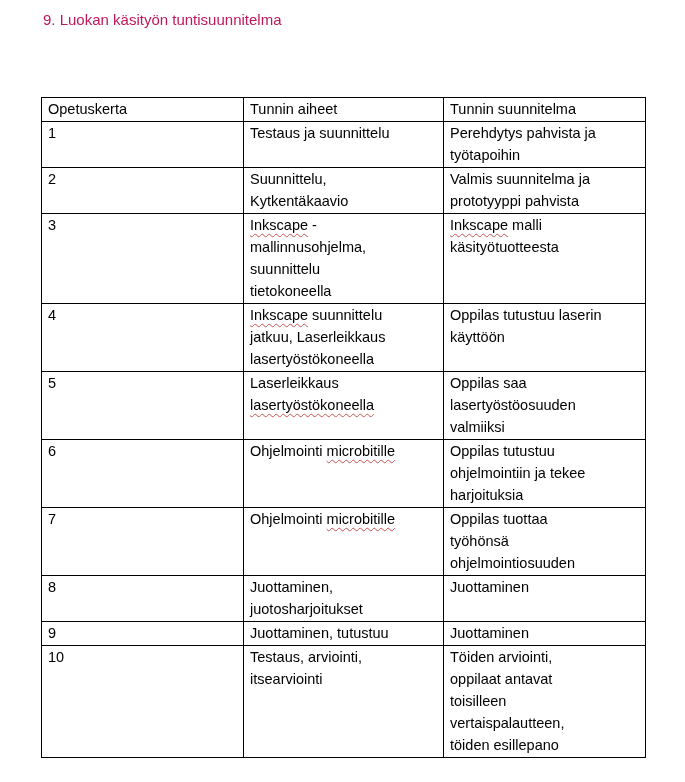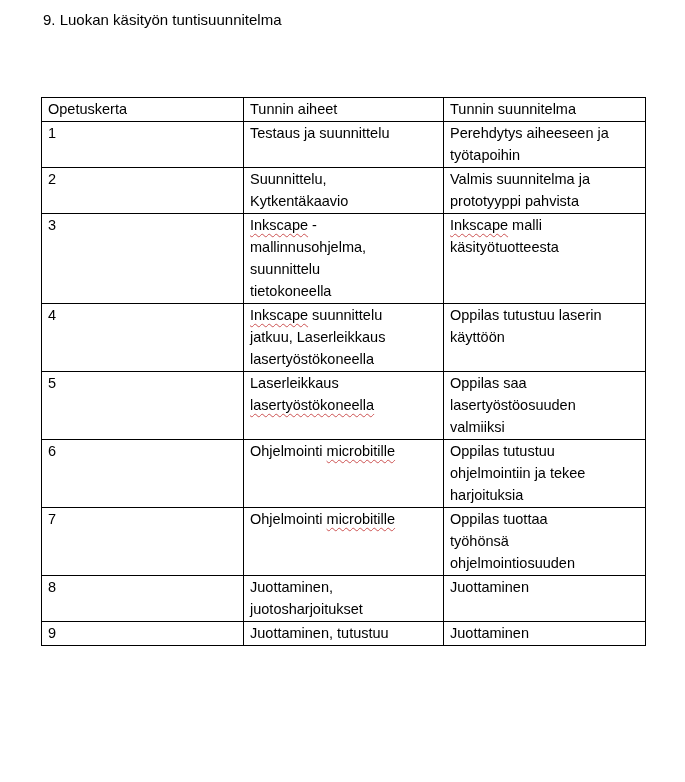--- a/index.html
+++ b/index.html
@@ -14,21 +14,21 @@
     overflow: hidden;
     font-family: "Liberation Sans", "DejaVu Sans", sans-serif;
     color: #000000;
   }
   .doc-title {
     position: absolute;
     left: 43px;
     top: 10px;
     font-size: 15px;
     line-height: 20px;
-    color: #000000;
+    color: #be185d;
   }
   table.lesson-table {
     position: absolute;
     left: 41px;
     top: 97px;
     width: 604px;
     border-collapse: collapse;
     table-layout: fixed;
   }
   table.lesson-table th,
@@ -71,21 +71,21 @@
     <tr>
       <th>Opetuskerta</th>
       <th>Tunnin aiheet</th>
       <th>Tunnin suunnitelma</th>
     </tr>
   </thead>
   <tbody>
       <tr>
         <td><span>1</span></td>
         <td><span>Testaus ja suunnittelu</span></td>
-        <td><span>Perehdytys aiheeseen ja
+        <td><span>Perehdytys pahvista ja
 työtapoihin</span></td>
       </tr>
       <tr>
         <td><span>2</span></td>
         <td><span>Suunnittelu,
 Kytkentäkaavio</span></td>
         <td><span>Valmis suunnitelma ja
 prototyyppi pahvista</span></td>
       </tr>
       <tr>
@@ -131,14 +131,24 @@
         <td><span>8</span></td>
         <td><span>Juottaminen,
 juotosharjoitukset</span></td>
         <td><span>Juottaminen</span></td>
       </tr>
       <tr>
         <td><span>9</span></td>
         <td><span>Juottaminen, tutustuu</span></td>
         <td><span>Juottaminen</span></td>
       </tr>
+      <tr>
+        <td><span>10</span></td>
+        <td><span>Testaus, arviointi,
+itsearviointi</span></td>
+        <td><span>Töiden arviointi,
+oppilaat antavat
+toisilleen
+vertaispalautteen,
+töiden esillepano</span></td>
+      </tr>
     </tbody>
 </table>
 
 </body></html>

